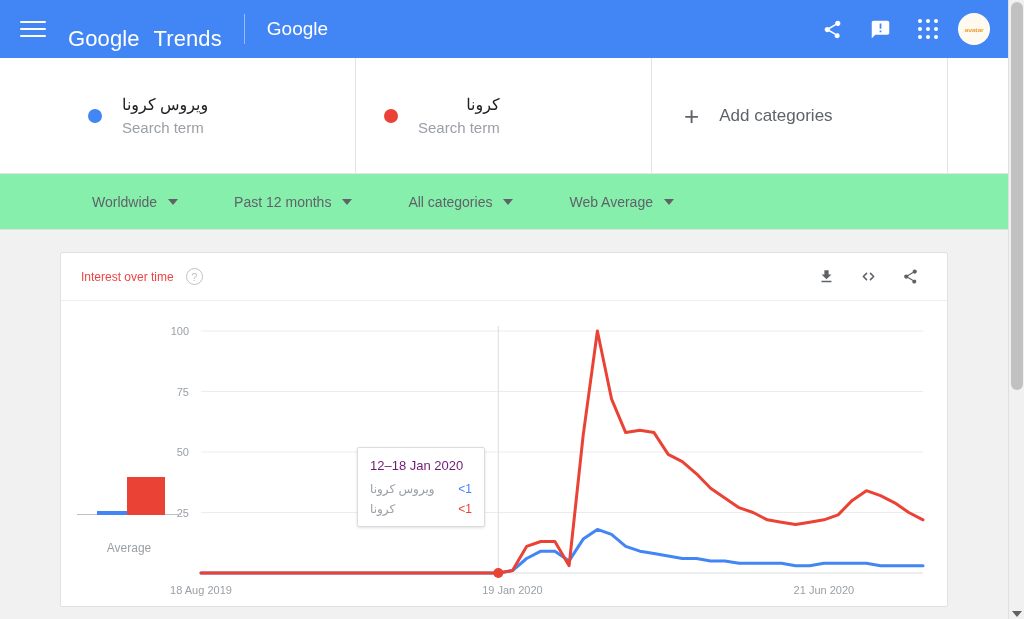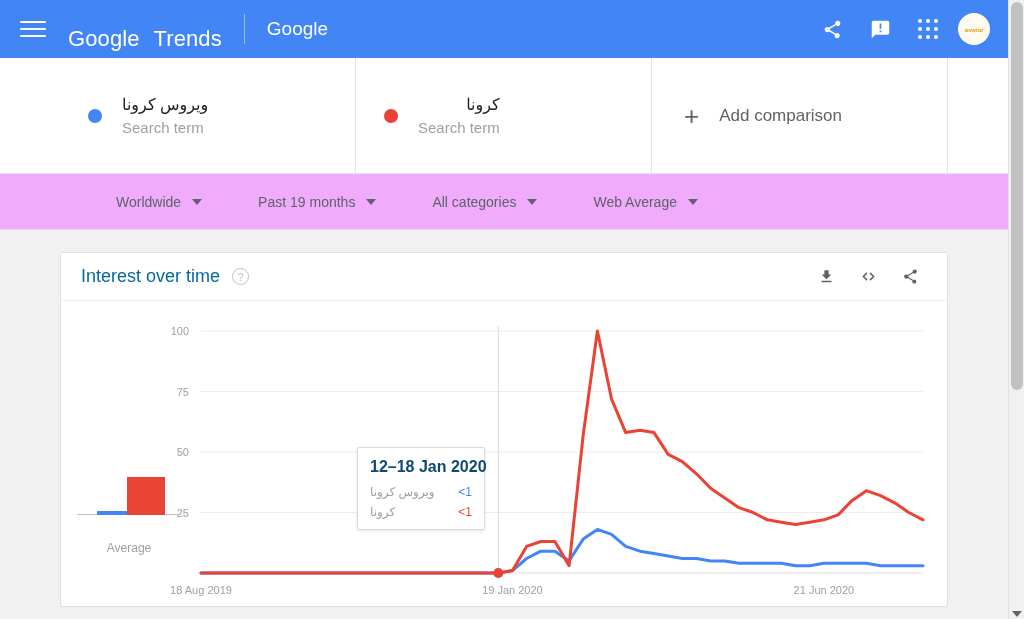--- a/index.html
+++ b/index.html
@@ -89,24 +89,24 @@
   }
   .term-text .tsub { font-size: 15px; color: #9aa0a6; }
   .plus {
     font-size: 26px; color: #5f6368; font-weight: 300;
     margin-right: 20px; line-height: 1;
   }
   .add-label { font-size: 17px; color: #5f6368; }
 
   
   #filters {
-    background: #f0abfc;
+    background: #86efac;
     height: 56px;
     display: flex; align-items: center;
-    padding-left: 116px;
+    padding-left: 92px;
     border-bottom: 1px solid #e0e0e0;
   }
   .filter {
     display: flex; align-items: center;
     font-size: 14px; color: #5f6368;
     margin-right: 56px; cursor: pointer; white-space: nowrap;
   }
   .caret {
     width: 0; height: 0;
     border-left: 5px solid transparent; border-right: 5px solid transparent;
@@ -122,21 +122,21 @@
     border-radius: 2px;
     height: 355px;
     position: relative;
   }
   #card-head {
     height: 48px;
     display: flex; align-items: center;
     padding: 0 22px 0 20px;
     border-bottom: 1px solid #eceff1;
   }
-  .card-title { font-size: 18px; color: #0369a1; }
+  .card-title { font-size: 12px; color: #ef4444; }
   .help-icon {
     width: 17px; height: 17px; border-radius: 50%;
     border: 1.4px solid #bdc1c6; color: #bdc1c6;
     font-size: 11px; display:flex; align-items:center; justify-content:center;
     margin-left: 12px; cursor: pointer;
   }
   .ch-spacer { flex:1; }
   .cicon {
     width: 30px; height: 30px; margin-left: 12px;
     display:flex; align-items:center; justify-content:center;
@@ -156,21 +156,21 @@
     position: absolute;
     left: 296px; top: 146px;
     width: 128px;
     background: #fff;
     border: 1px solid #dadce0;
     box-shadow: 0 1px 3px rgba(0,0,0,.12);
     padding: 10px 12px 10px 12px;
     border-radius: 2px;
   }
   #tooltip .tt-date {
-    font-size: 16px; color: #0c4a6e; font-weight: 700;
+    font-size: 13px; color: #701a75; font-weight: 400;
     margin-bottom: 9px; white-space: nowrap;
   }
   .tt-row {
     display: flex; align-items: center; justify-content: space-between;
     margin-top: 6px;
   }
   .tt-term { font-size: 12px; color: #9aa0a6; direction: rtl; }
   .tt-val { font-size: 12px; font-weight: 500; }
 
   
@@ -267,33 +267,33 @@
       <div class="term-cell c2">
         <span class="dot" style="background:#ea4335"></span>
         <div class="term-text">
           <div class="tname">کرونا</div>
           <div class="tsub">Search term</div>
         </div>
       </div>
 
       <div class="term-cell add">
         <span class="plus">+</span>
-        <span class="add-label">Add comparison</span>
+        <span class="add-label">Add categories</span>
       </div>
 
       <div class="term-cell tail"></div>
     </div>
 
     <div id="filters">
       <div class="filter">
         <span>Worldwide</span>
         <span class="caret"></span>
       </div>
       <div class="filter">
-        <span>Past 19 months</span>
+        <span>Past 12 months</span>
         <span class="caret"></span>
       </div>
       <div class="filter">
         <span>All categories</span>
         <span class="caret"></span>
       </div>
       <div class="filter">
         <span>Web Average</span>
         <span class="caret"></span>
       </div>

